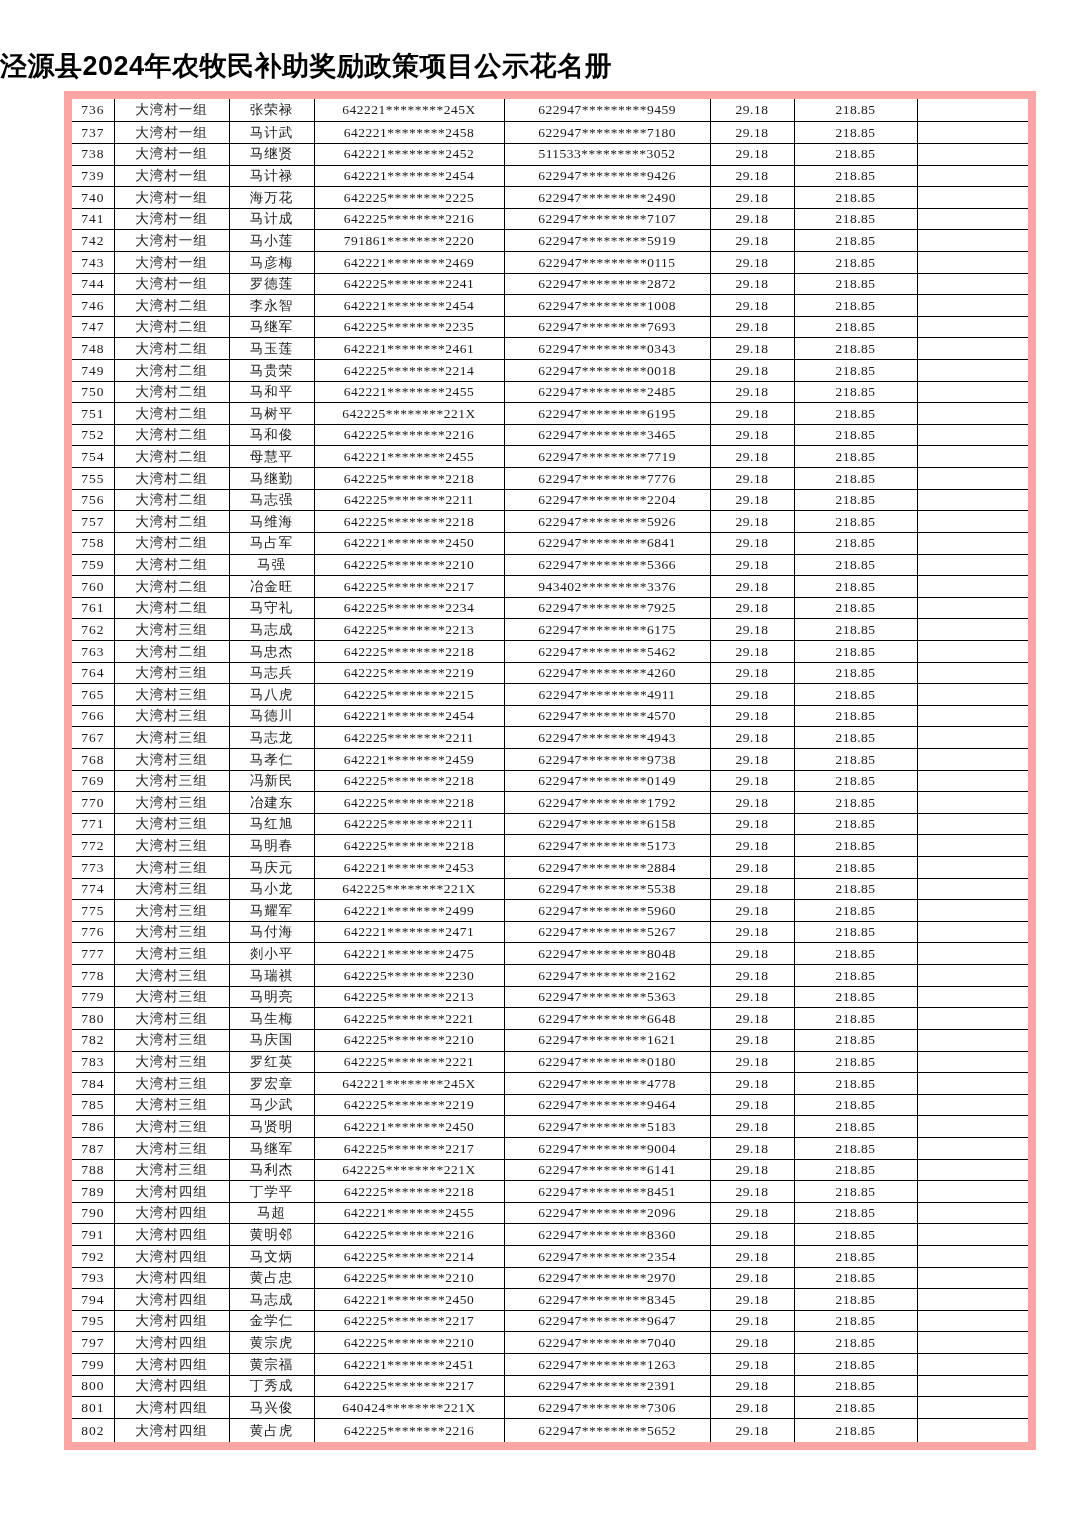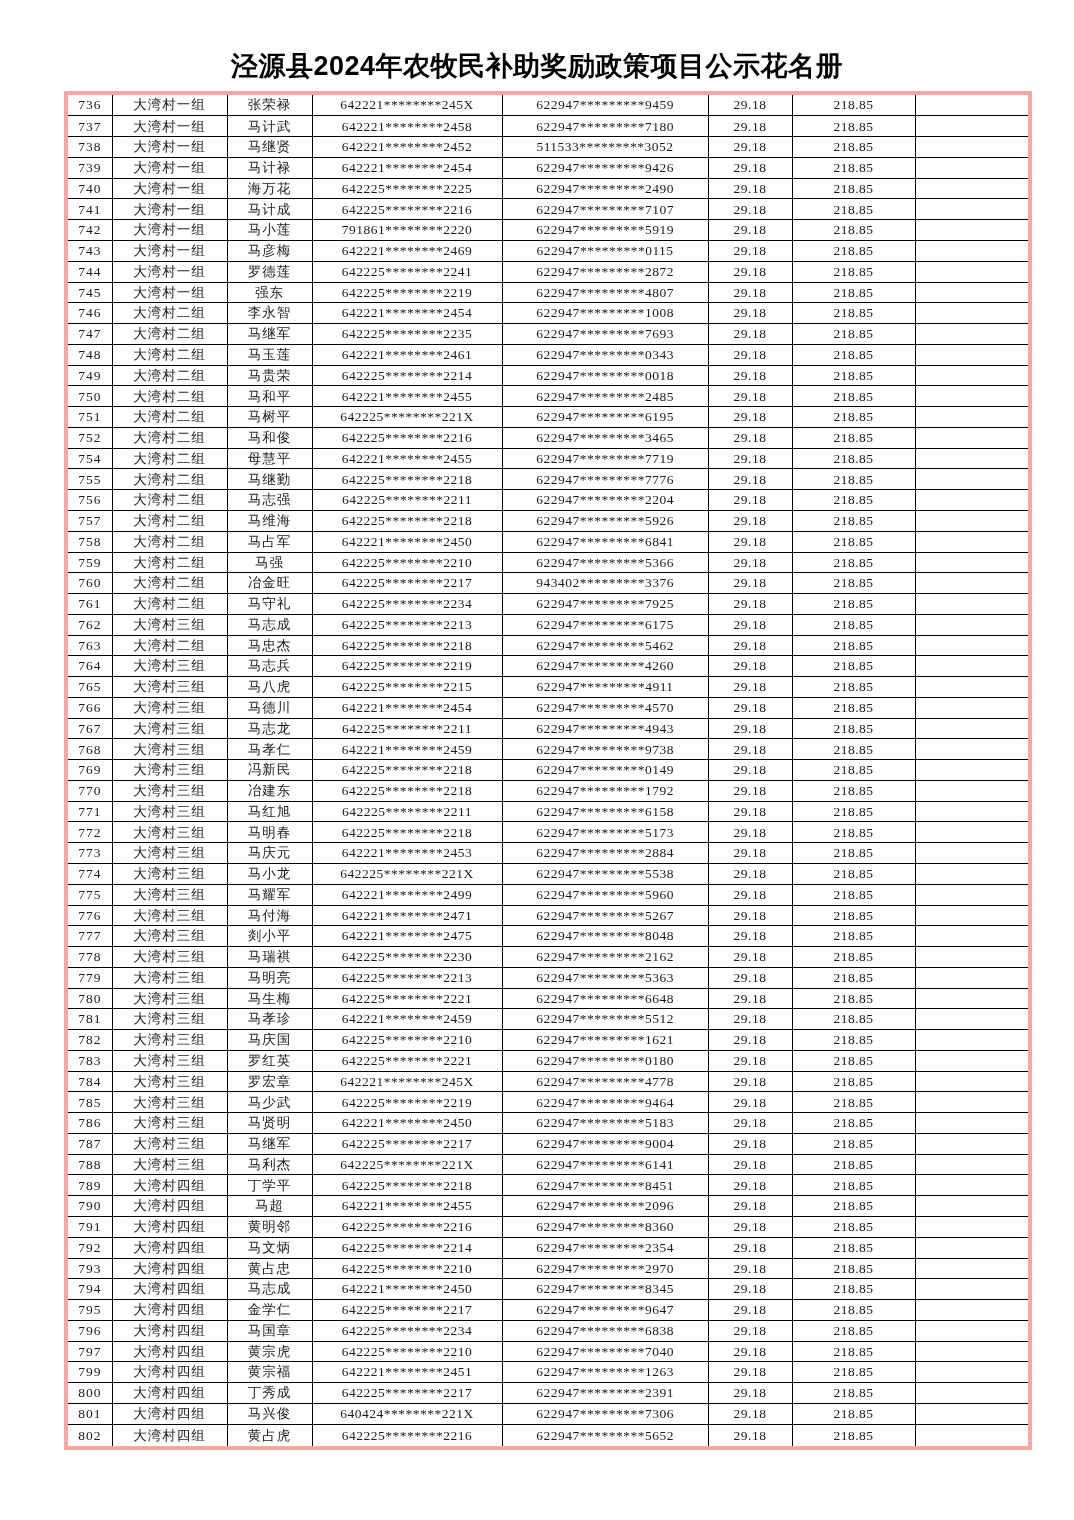--- a/index.html
+++ b/index.html
@@ -14,37 +14,36 @@
     background: #ffffff;
     overflow: hidden;
     font-family: "Liberation Serif", serif;
     color: #000;
   }
   .doc-title {
     position: absolute;
     top: 48px;
     left: 0;
     width: 100%;
-    text-align: center;
     font-family: "Liberation Sans", "DejaVu Sans", sans-serif;
     font-weight: bold;
     font-size: 27px;
     letter-spacing: 0.5px;
     color: #000;
     white-space: nowrap;
   }
   table.roster {
     position: absolute;
     left: 64px;
     top: 91px;
     width: 964px;
     height: 1359px;
     border-collapse: collapse;
     table-layout: fixed;
-    border: 4px solid #fca5a5;
+    border: 8px solid #fca5a5;
   }
   table.roster td {
     border: 1px solid #000;
     text-align: center;
     vertical-align: middle;
     padding: 0;
     font-size: 13.5px;
     line-height: 1;
     white-space: nowrap;
     overflow: hidden;
@@ -161,30 +160,20 @@
       <td class="c-no">744</td>
       <td class="c-group">大湾村一组</td>
       <td class="c-name">罗德莲</td>
       <td class="c-id">642225********2241</td>
       <td class="c-acct">622947*********2872</td>
       <td class="c-amt1">29.18</td>
       <td class="c-amt2">218.85</td>
       <td class="c-note"></td>
     </tr>
         <tr>
-      <td class="c-no">745</td>
-      <td class="c-group">大湾村一组</td>
-      <td class="c-name">强东</td>
-      <td class="c-id">642225********2219</td>
-      <td class="c-acct">622947*********4807</td>
-      <td class="c-amt1">29.18</td>
-      <td class="c-amt2">218.85</td>
-      <td class="c-note"></td>
-    </tr>
-        <tr>
       <td class="c-no">746</td>
       <td class="c-group">大湾村二组</td>
       <td class="c-name">李永智</td>
       <td class="c-id">642221********2454</td>
       <td class="c-acct">622947*********1008</td>
       <td class="c-amt1">29.18</td>
       <td class="c-amt2">218.85</td>
       <td class="c-note"></td>
     </tr>
         <tr>
@@ -511,30 +500,20 @@
       <td class="c-no">780</td>
       <td class="c-group">大湾村三组</td>
       <td class="c-name">马生梅</td>
       <td class="c-id">642225********2221</td>
       <td class="c-acct">622947*********6648</td>
       <td class="c-amt1">29.18</td>
       <td class="c-amt2">218.85</td>
       <td class="c-note"></td>
     </tr>
         <tr>
-      <td class="c-no">781</td>
-      <td class="c-group">大湾村三组</td>
-      <td class="c-name">马孝珍</td>
-      <td class="c-id">642221********2459</td>
-      <td class="c-acct">622947*********5512</td>
-      <td class="c-amt1">29.18</td>
-      <td class="c-amt2">218.85</td>
-      <td class="c-note"></td>
-    </tr>
-        <tr>
       <td class="c-no">782</td>
       <td class="c-group">大湾村三组</td>
       <td class="c-name">马庆国</td>
       <td class="c-id">642225********2210</td>
       <td class="c-acct">622947*********1621</td>
       <td class="c-amt1">29.18</td>
       <td class="c-amt2">218.85</td>
       <td class="c-note"></td>
     </tr>
         <tr>
@@ -656,30 +635,20 @@
       <td class="c-amt1">29.18</td>
       <td class="c-amt2">218.85</td>
       <td class="c-note"></td>
     </tr>
         <tr>
       <td class="c-no">795</td>
       <td class="c-group">大湾村四组</td>
       <td class="c-name">金学仁</td>
       <td class="c-id">642225********2217</td>
       <td class="c-acct">622947*********9647</td>
-      <td class="c-amt1">29.18</td>
-      <td class="c-amt2">218.85</td>
-      <td class="c-note"></td>
-    </tr>
-        <tr>
-      <td class="c-no">796</td>
-      <td class="c-group">大湾村四组</td>
-      <td class="c-name">马国章</td>
-      <td class="c-id">642225********2234</td>
-      <td class="c-acct">622947*********6838</td>
       <td class="c-amt1">29.18</td>
       <td class="c-amt2">218.85</td>
       <td class="c-note"></td>
     </tr>
         <tr>
       <td class="c-no">797</td>
       <td class="c-group">大湾村四组</td>
       <td class="c-name">黄宗虎</td>
       <td class="c-id">642225********2210</td>
       <td class="c-acct">622947*********7040</td>

